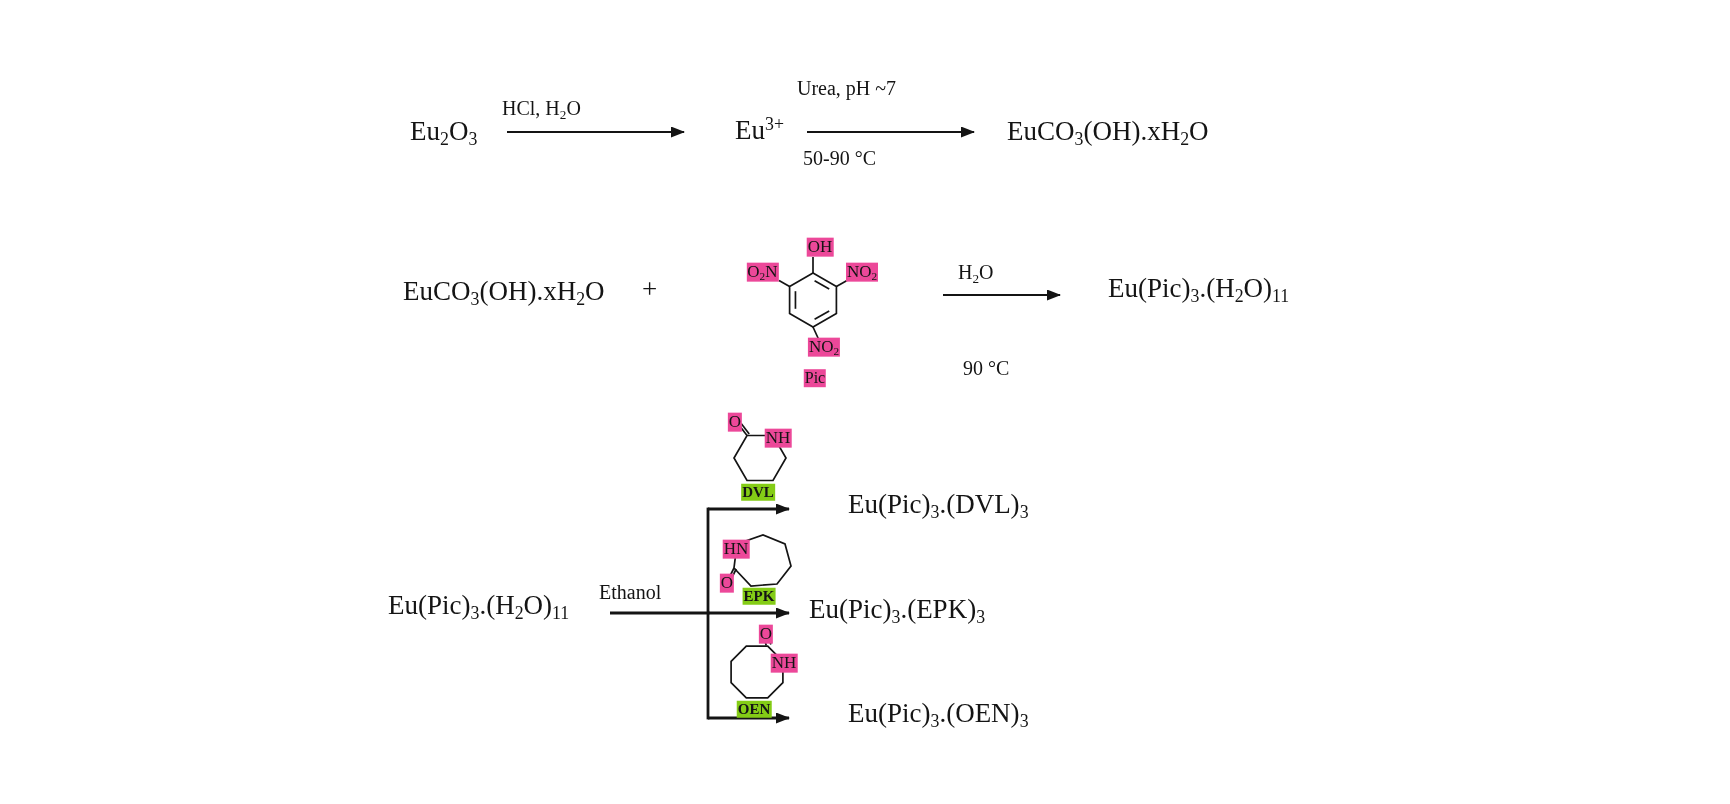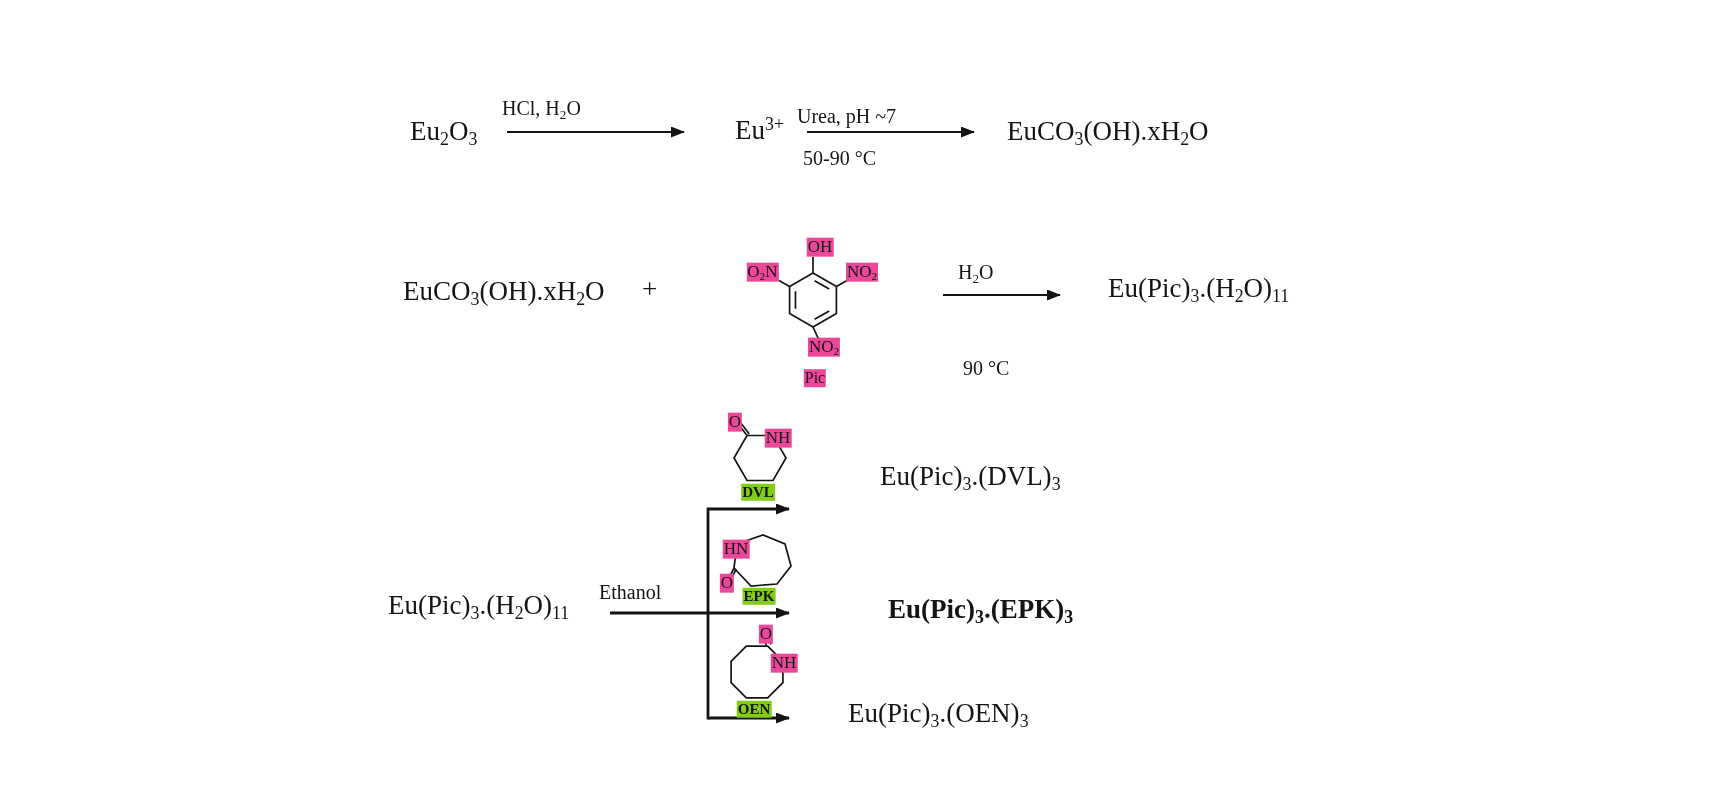--- a/index.html
+++ b/index.html
@@ -40,21 +40,21 @@
     <line x1="610" y1="613" x2="709.4" y2="613" stroke-width="2.8"></line>
     <line x1="708" y1="507.6" x2="708" y2="719.4" stroke-width="2.8"></line>
     <line x1="708" y1="509" x2="789" y2="509" stroke-width="2.8" marker-end="url(#ah)"></line>
     <line x1="708" y1="613" x2="789" y2="613" stroke-width="2.8" marker-end="url(#ah)"></line>
     <line x1="708" y1="718" x2="789" y2="718" stroke-width="2.8" marker-end="url(#ah)"></line>
   </svg>
 
   <div class="f main" style="left:410px; top:131px;">Eu<sub>2</sub>O<sub>3</sub></div>
   <div class="f cond center" style="left:502px; top:108px; width:200px;">HCl, H<sub>2</sub>O</div>
   <div class="f main" style="left:735px; top:130px;">Eu<sup>3+</sup></div>
-  <div class="f cond center" style="left:797px; top:116px; width:200px;">Urea, pH ~7</div>
+  <div class="f cond center" style="left:797px; top:88px; width:200px;">Urea, pH ~7</div>
   <div class="f cond center" style="left:803px; top:158px; width:200px;">50-90 °C</div>
   <div class="f main" style="left:1007px; top:131px;">EuCO<sub>3</sub>(OH).xH<sub>2</sub>O</div>
 
   <div class="f main" style="left:403px; top:291px;">EuCO<sub>3</sub>(OH).xH<sub>2</sub>O</div>
   <div class="f main center" style="left:642px; top:289px; width:60px;">+</div>
 
   <div class="struct" style="left:740px; top:225px; width:160px; height:170px;">
     <svg width="160" height="170" viewBox="0 0 160 170" fill="none">
       <polygon points="73,48 96.4,61.5 96.4,88.5 73,102 49.6,88.5 49.6,61.5" fill="none" stroke-width="1.7"></polygon>
       <line x1="74.6" y1="55.7" x2="89.2" y2="64.1" stroke-width="1.7"></line>
@@ -82,33 +82,33 @@
   <div class="struct" style="left:700px; top:410px; width:120px; height:95px;">
     <svg width="120" height="95" viewBox="0 0 120 95" fill="none">
       <polygon points="47,25.5 73,25.5 86,48 73,70.5 47,70.5 34,48" fill="none" stroke-width="1.7"></polygon>
       <line x1="47" y1="25.5" x2="39" y2="15" stroke-width="1.7"></line>
       <line x1="49.2" y1="23.9" x2="41.2" y2="13.4" stroke-width="1.7"></line>
     </svg>
     <div class="aC" style="left:35px; top:12px;">O</div>
     <div class="aC" style="left:78px; top:28px;">NH</div>
     <div class="aC slabel" style="left:58px; top:82px;">DVL</div>
   </div>
-  <div class="f main" style="left:848px; top:476px;margin-left:32px;">Eu(Pic)<sub>3</sub>.(DVL)<sub>3</sub></div>
+  <div class="f main" style="left:848px; top:504px;">Eu(Pic)<sub>3</sub>.(DVL)<sub>3</sub></div>
 
   <div class="struct" style="left:705px; top:530px; width:115px; height:80px;">
     <svg width="115" height="80" viewBox="0 0 115 80" fill="none">
       <polygon points="32,14 58,5 80,14 86,36 72,54 46,56 29,38" fill="none" stroke-width="1.7"></polygon>
       <line x1="29" y1="38" x2="24" y2="48" stroke-width="1.7"></line>
       <line x1="31.2" y1="39" x2="26.2" y2="49" stroke-width="1.7"></line>
     </svg>
     <div class="aC" style="left:31px; top:19px;">HN</div>
     <div class="aC" style="left:22px; top:53px;">O</div>
     <div class="aC slabel" style="left:54px; top:66px;">EPK</div>
   </div>
-  <div class="f main" style="left:888px; top:609px;font-weight:bold;">Eu(Pic)<sub>3</sub>.(EPK)<sub>3</sub></div>
+  <div class="f main" style="left:809px; top:609px;">Eu(Pic)<sub>3</sub>.(EPK)<sub>3</sub></div>
 
   <div class="struct" style="left:710px; top:625px; width:110px; height:95px;">
     <svg width="110" height="95" viewBox="0 0 110 95" fill="none">
       <polygon points="57.7,21.1 72.9,36.3 72.9,57.7 57.7,72.9 36.3,72.9 21.1,57.7 21.1,36.3 36.3,21.1" fill="none" stroke-width="1.7"></polygon>
       <line x1="56.2" y1="20.5" x2="54.2" y2="12" stroke-width="1.7"></line>
       <line x1="60.8" y1="19.5" x2="58.8" y2="11" stroke-width="1.7"></line>
     </svg>
     <div class="aC" style="left:56px; top:9px;">O</div>
     <div class="aC" style="left:74px; top:38px;">NH</div>
     <div class="aC slabel" style="left:44px; top:84px;">OEN</div>

